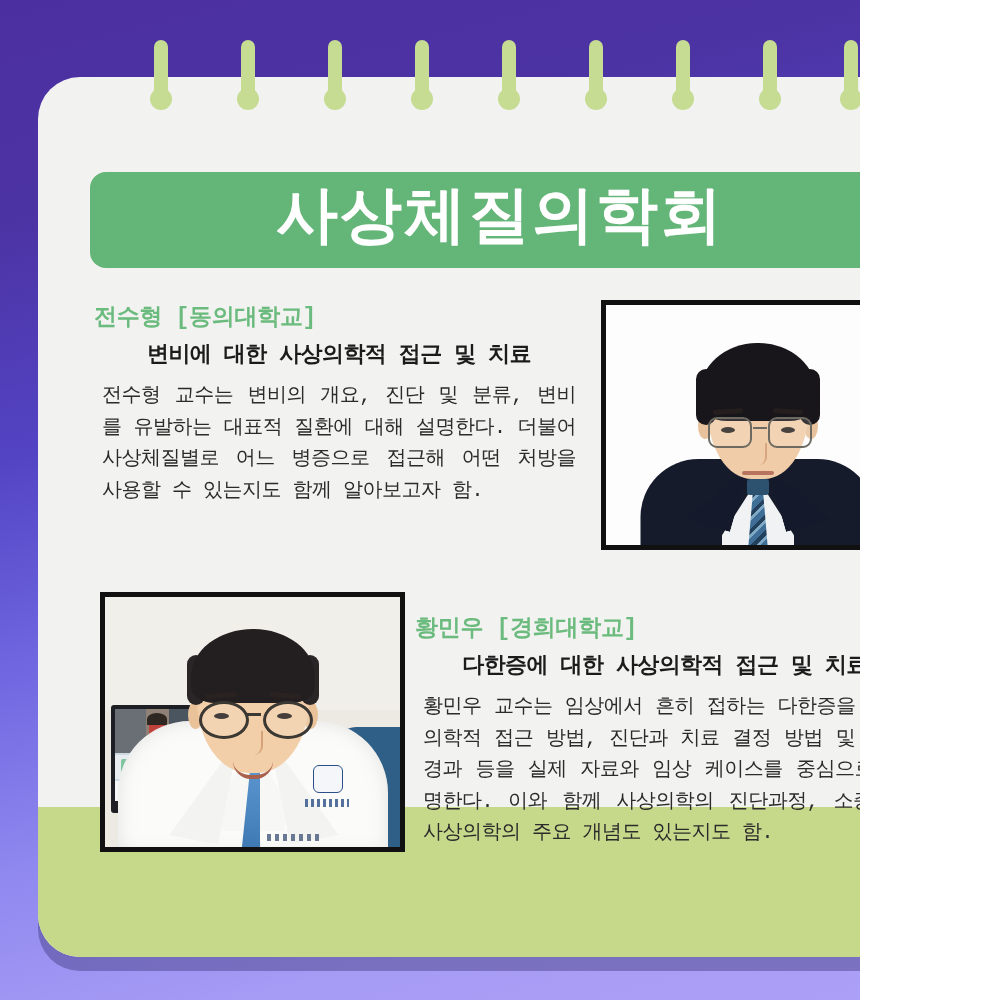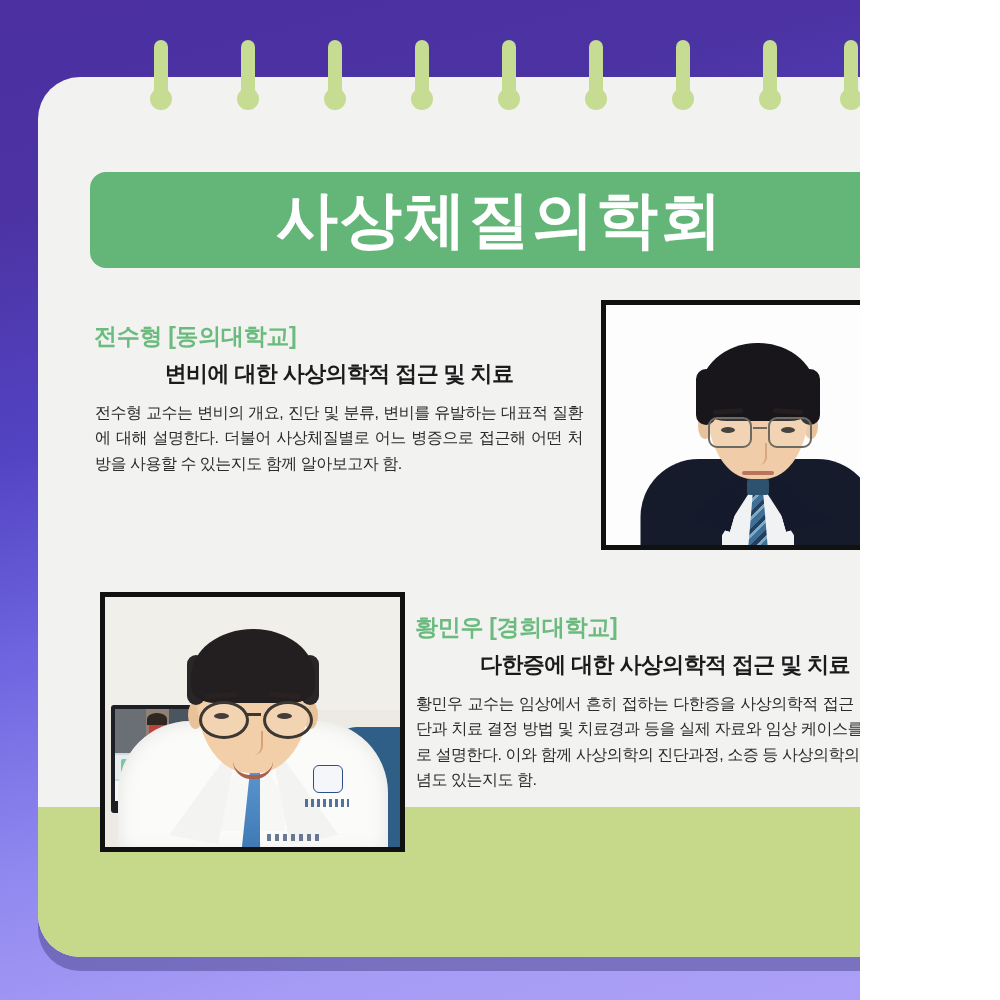--- a/index.html
+++ b/index.html
@@ -20,20 +20,21 @@
     height: 1000px;
     background: linear-gradient(166deg,
                 #4b2fa0 0%,
                 #4c33a3 18%,
                 #5344c4 38%,
                 #6f66e0 55%,
                 #8f88ef 72%,
                 #a79cf5 88%,
                 #ab9ff7 100%);
     overflow: hidden;
+    font-family: Liberation Mono, monospace;
   }
 
   
   .pins {
     position: absolute;
     top: 0;
     left: 0;
     width: 1000px;
     height: 160px;
     z-index: 5;
@@ -127,32 +128,32 @@
     color: #1b1b1b;
     font-size: 22px;
     font-weight: 700;
     letter-spacing: -0.6px;
     margin: 0 0 11px 0;
     white-space: nowrap;
     text-align: center;
   }
   .speaker-desc {
     color: #2b2b2b;
-    font-size: 16px;
+    font-size: 20px;
     font-weight: 400;
     line-height: 1.58;
     letter-spacing: -0.5px;
-    margin: 1px;
+    margin: 8px;
     text-align: justify;
   }
 
   
   #speaker-1 {
     left: 56px;
-    top: 244px;
+    top: 224px;
     width: 490px;
   }
   
   #speaker-2 {
     left: 377px;
     top: 535px;
     width: 500px;
   }
 
   

